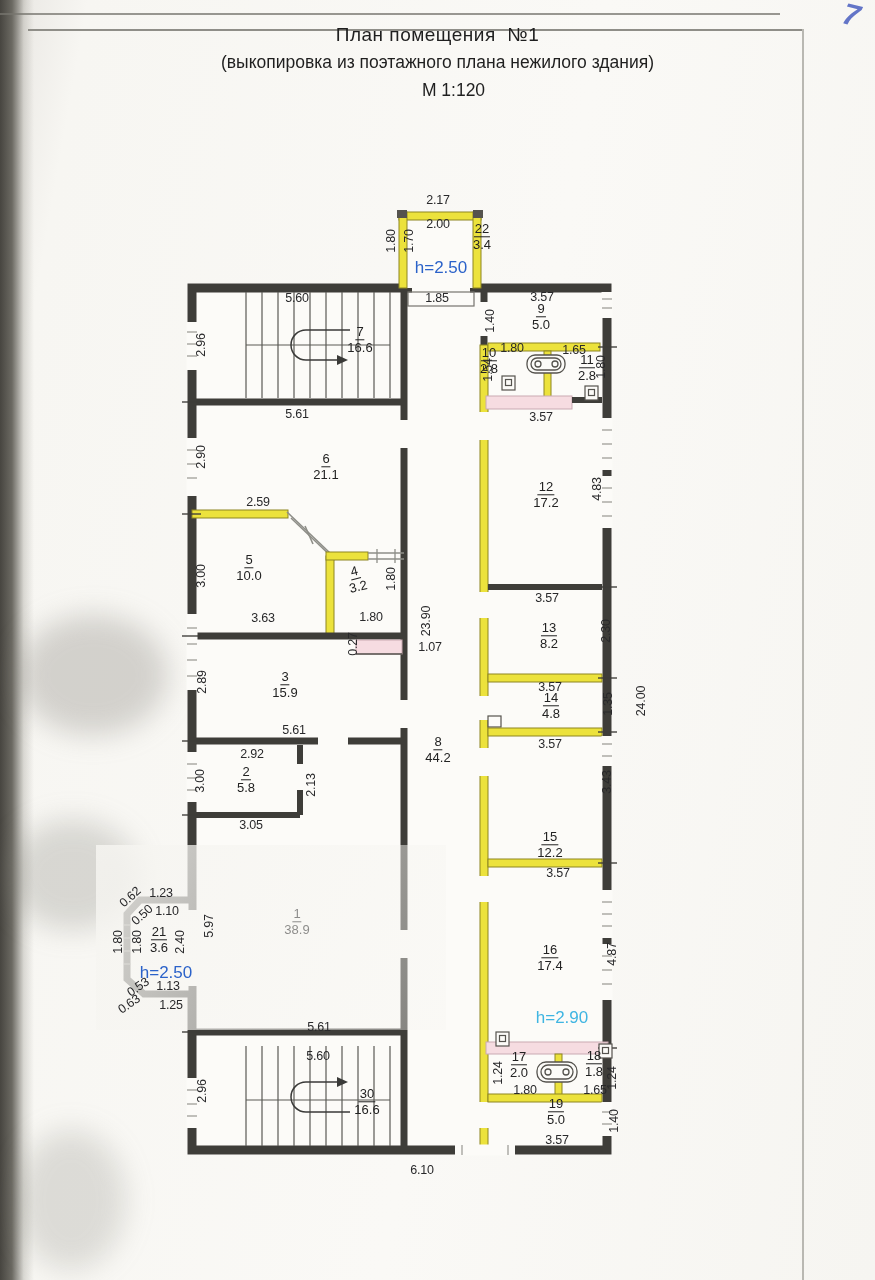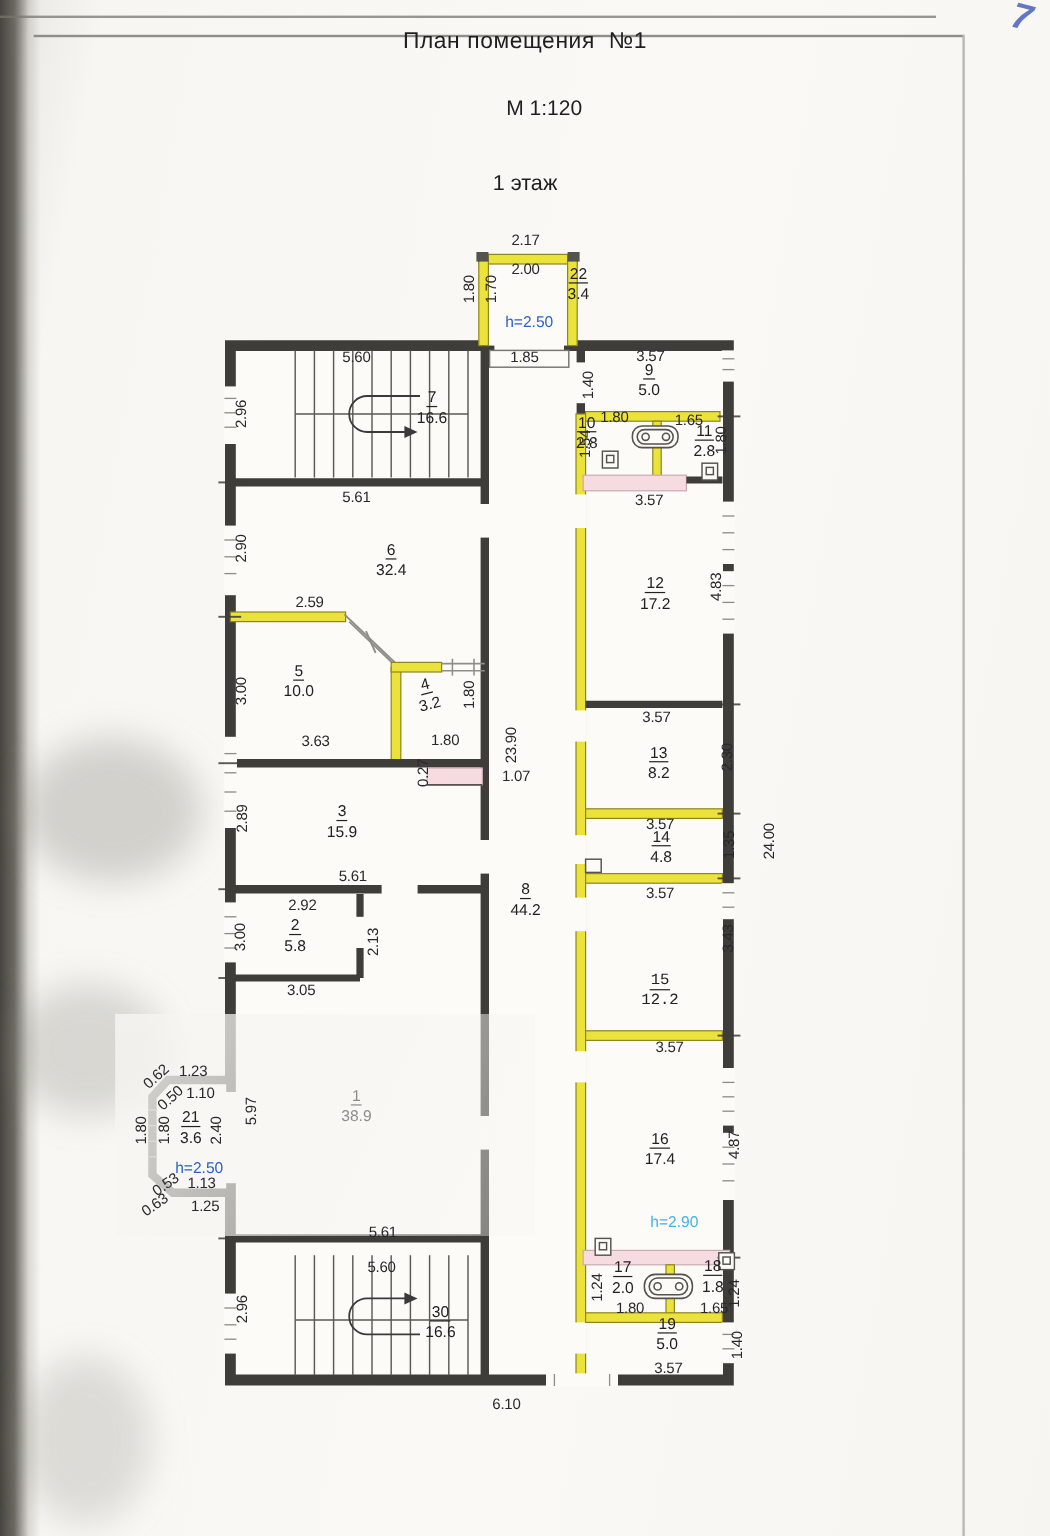--- a/index.html
+++ b/index.html
@@ -25,40 +25,40 @@
   .handwritten{position:absolute;left:843px;top:-2px;font-size:30px;color:#4a5fc0;
         transform:rotate(14deg);font-style:italic;font-weight:bold;opacity:.85;}
   svg.plan{position:absolute;left:0;top:0;}
   #labels{position:absolute;left:0;top:0;width:875px;height:1280px;pointer-events:none;}
   .dim{position:absolute;transform:translate(-50%,-50%);font-size:12.5px;letter-spacing:-.2px;
         color:#29292b;white-space:nowrap;}
   .room{position:absolute;transform:translate(-50%,-50%);text-align:center;color:#222;line-height:1.05;}
   .room .num{display:inline-block;font-size:13px;border-bottom:1.3px solid #222;padding:0 1px;}
   .room .area{display:block;font-size:13px;margin-top:1px;}
   .room.faint{opacity:.5;filter:blur(.4px);}
-  .hgt{position:absolute;transform:translate(-50%,-50%);font-size:13px;white-space:nowrap;}
+  .hgt{position:absolute;transform:translate(-50%,-50%);font-size:17px;white-space:nowrap;}
   .hgt.blue{color:var(--height-blue,#2b62c9);}
   .hgt.cyan{color:var(--height-cyan,#3fb5e2);text-align:right;}
 </style>
 </head>
 <body>
 
 <div class="page">
 
   <div class="scan-edge"></div>
   <div class="smudge sm1"></div>
   <div class="smudge sm2"></div>
   <div class="smudge sm3"></div>
   <div class="frame-top2"></div>
   <div class="frame-top"></div>
   <div class="frame-right"></div>
 
   <div class="title t1">План помещения  №1</div>
+  <div class="title t2">(выкопировка из поэтажного плана нежилого здания)</div>
   <div class="title t3">М 1:120</div>
-  <div class="title floor">1 этаж</div>
   <div class="handwritten">7</div>
 
   <svg class="plan" width="875" height="1280" viewBox="0 0 875 1280">
 
     <g>
       <rect x="187" y="283" width="425" height="872" fill="#fcfbf8"></rect>
       <path d="M192,288 H607 V1150 H192 Z" fill="none" stroke="#3e3d39" stroke-width="9"></path>
     </g>
 
     <g>
@@ -273,30 +273,30 @@
   </svg>
 
   <div class="fold-fade"></div>
 
   <div id="labels">
       <div class="room" style="left: 438px; top: 236px; transform: translate(-50%, -50%); margin-left: 44px;"><span class="num">22</span><span class="area">3.4</span></div>
       <div class="room" style="left: 360px; top: 339px; transform: translate(-50%, -50%);"><span class="num">7</span><span class="area">16.6</span></div>
       <div class="room" style="left: 541px; top: 316px; transform: translate(-50%, -50%);"><span class="num">9</span><span class="area">5.0</span></div>
       <div class="room" style="left: 489px; top: 360px; transform: translate(-50%, -50%);"><span class="num">10</span><span class="area">2.8</span></div>
       <div class="room" style="left: 587px; top: 367px; transform: translate(-50%, -50%);"><span class="num">11</span><span class="area">2.8</span></div>
-      <div class="room" style="left: 326px; top: 466px; transform: translate(-50%, -50%);"><span class="num">6</span><span class="area">32.4</span></div>
+      <div class="room" style="left: 326px; top: 466px; transform: translate(-50%, -50%);"><span class="num">6</span><span class="area">21.1</span></div>
       <div class="room" style="left: 546px; top: 494px; transform: translate(-50%, -50%);"><span class="num">12</span><span class="area">17.2</span></div>
       <div class="room" style="left: 249px; top: 567px; transform: translate(-50%, -50%);"><span class="num">5</span><span class="area">10.0</span></div>
       <div class="room" style="left: 356px; top: 578px; transform: translate(-50%, -50%) rotate(-14deg);"><span class="num">4</span><span class="area">3.2</span></div>
       <div class="room" style="left: 549px; top: 635px; transform: translate(-50%, -50%);"><span class="num">13</span><span class="area">8.2</span></div>
       <div class="room" style="left: 285px; top: 684px; transform: translate(-50%, -50%);"><span class="num">3</span><span class="area">15.9</span></div>
       <div class="room" style="left: 551px; top: 705px; transform: translate(-50%, -50%);"><span class="num">14</span><span class="area">4.8</span></div>
       <div class="room" style="left: 438px; top: 749px; transform: translate(-50%, -50%);"><span class="num">8</span><span class="area">44.2</span></div>
       <div class="room" style="left: 246px; top: 779px; transform: translate(-50%, -50%);"><span class="num">2</span><span class="area">5.8</span></div>
-      <div class="room" style="left: 550px; top: 824px; transform: translate(-50%, -50%); font-family: Liberation Mono, monospace;"><span class="num">15</span><span class="area">12.2</span></div>
+      <div class="room" style="left: 550px; top: 844px; transform: translate(-50%, -50%);"><span class="num">15</span><span class="area">12.2</span></div>
       <div class="room faint" style="left: 297px; top: 921px; transform: translate(-50%, -50%);"><span class="num">1</span><span class="area">38.9</span></div>
       <div class="room" style="left: 159px; top: 939px; transform: translate(-50%, -50%);"><span class="num">21</span><span class="area">3.6</span></div>
       <div class="room" style="left: 550px; top: 957px; transform: translate(-50%, -50%);"><span class="num">16</span><span class="area">17.4</span></div>
       <div class="room" style="left: 519px; top: 1064px; transform: translate(-50%, -50%);"><span class="num">17</span><span class="area">2.0</span></div>
       <div class="room" style="left: 594px; top: 1063px; transform: translate(-50%, -50%);"><span class="num">18</span><span class="area">1.8</span></div>
       <div class="room" style="left: 367px; top: 1101px; transform: translate(-50%, -50%);"><span class="num">30</span><span class="area">16.6</span></div>
       <div class="room" style="left: 556px; top: 1111px; transform: translate(-50%, -50%);"><span class="num">19</span><span class="area">5.0</span></div>
       <span class="dim" style="left: 438px; top: 200px; transform: translate(-50%, -50%);">2.17</span>
       <span class="dim" style="left: 438px; top: 224px; transform: translate(-50%, -50%);">2.00</span>
       <span class="dim" style="left: 391px; top: 241px; transform: translate(-50%, -50%) rotate(-90deg);">1.80</span>

